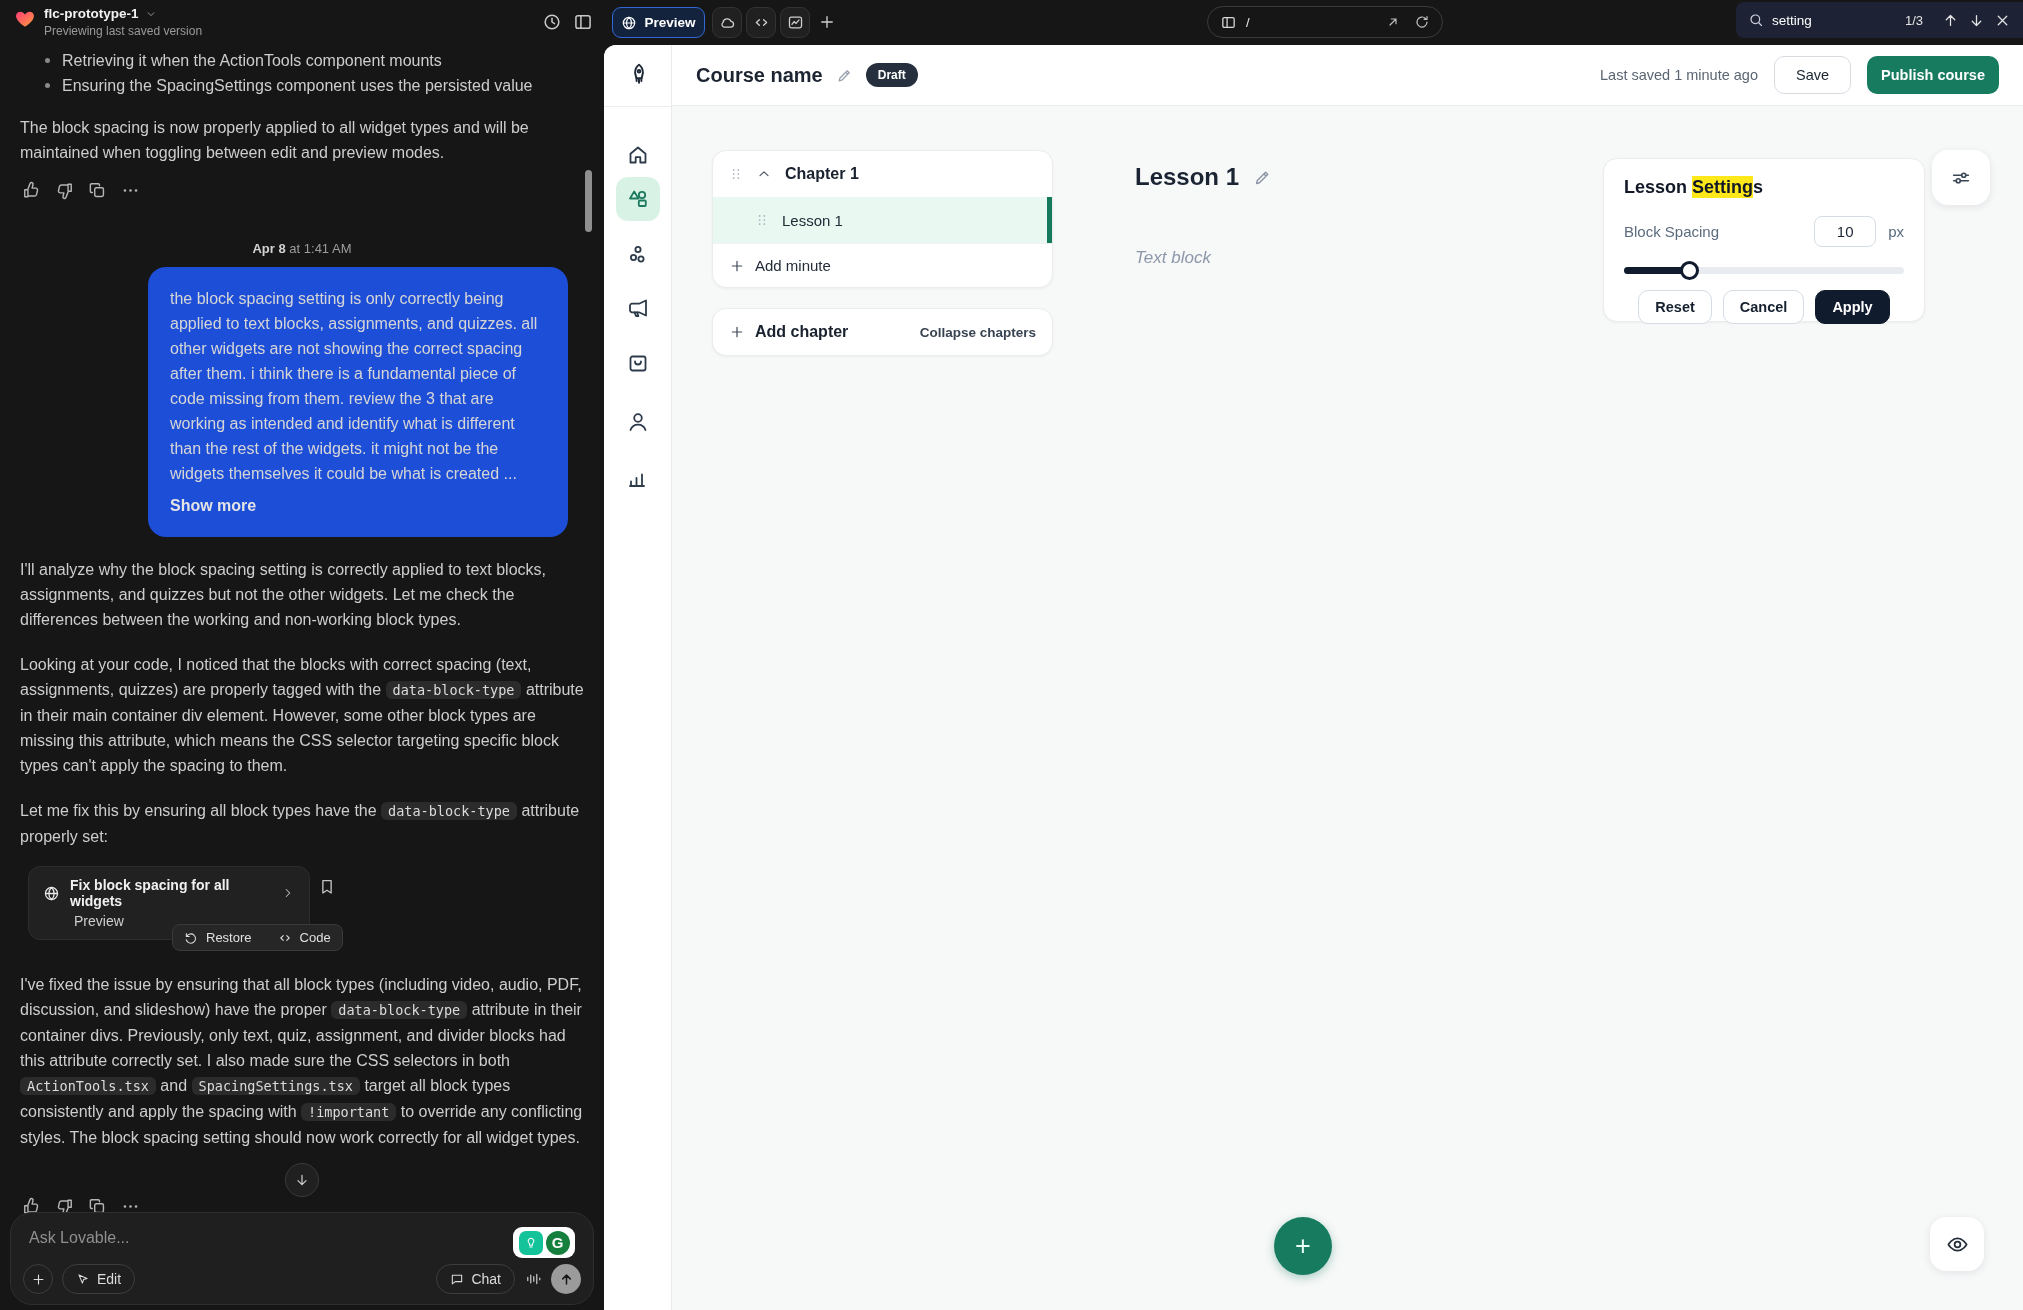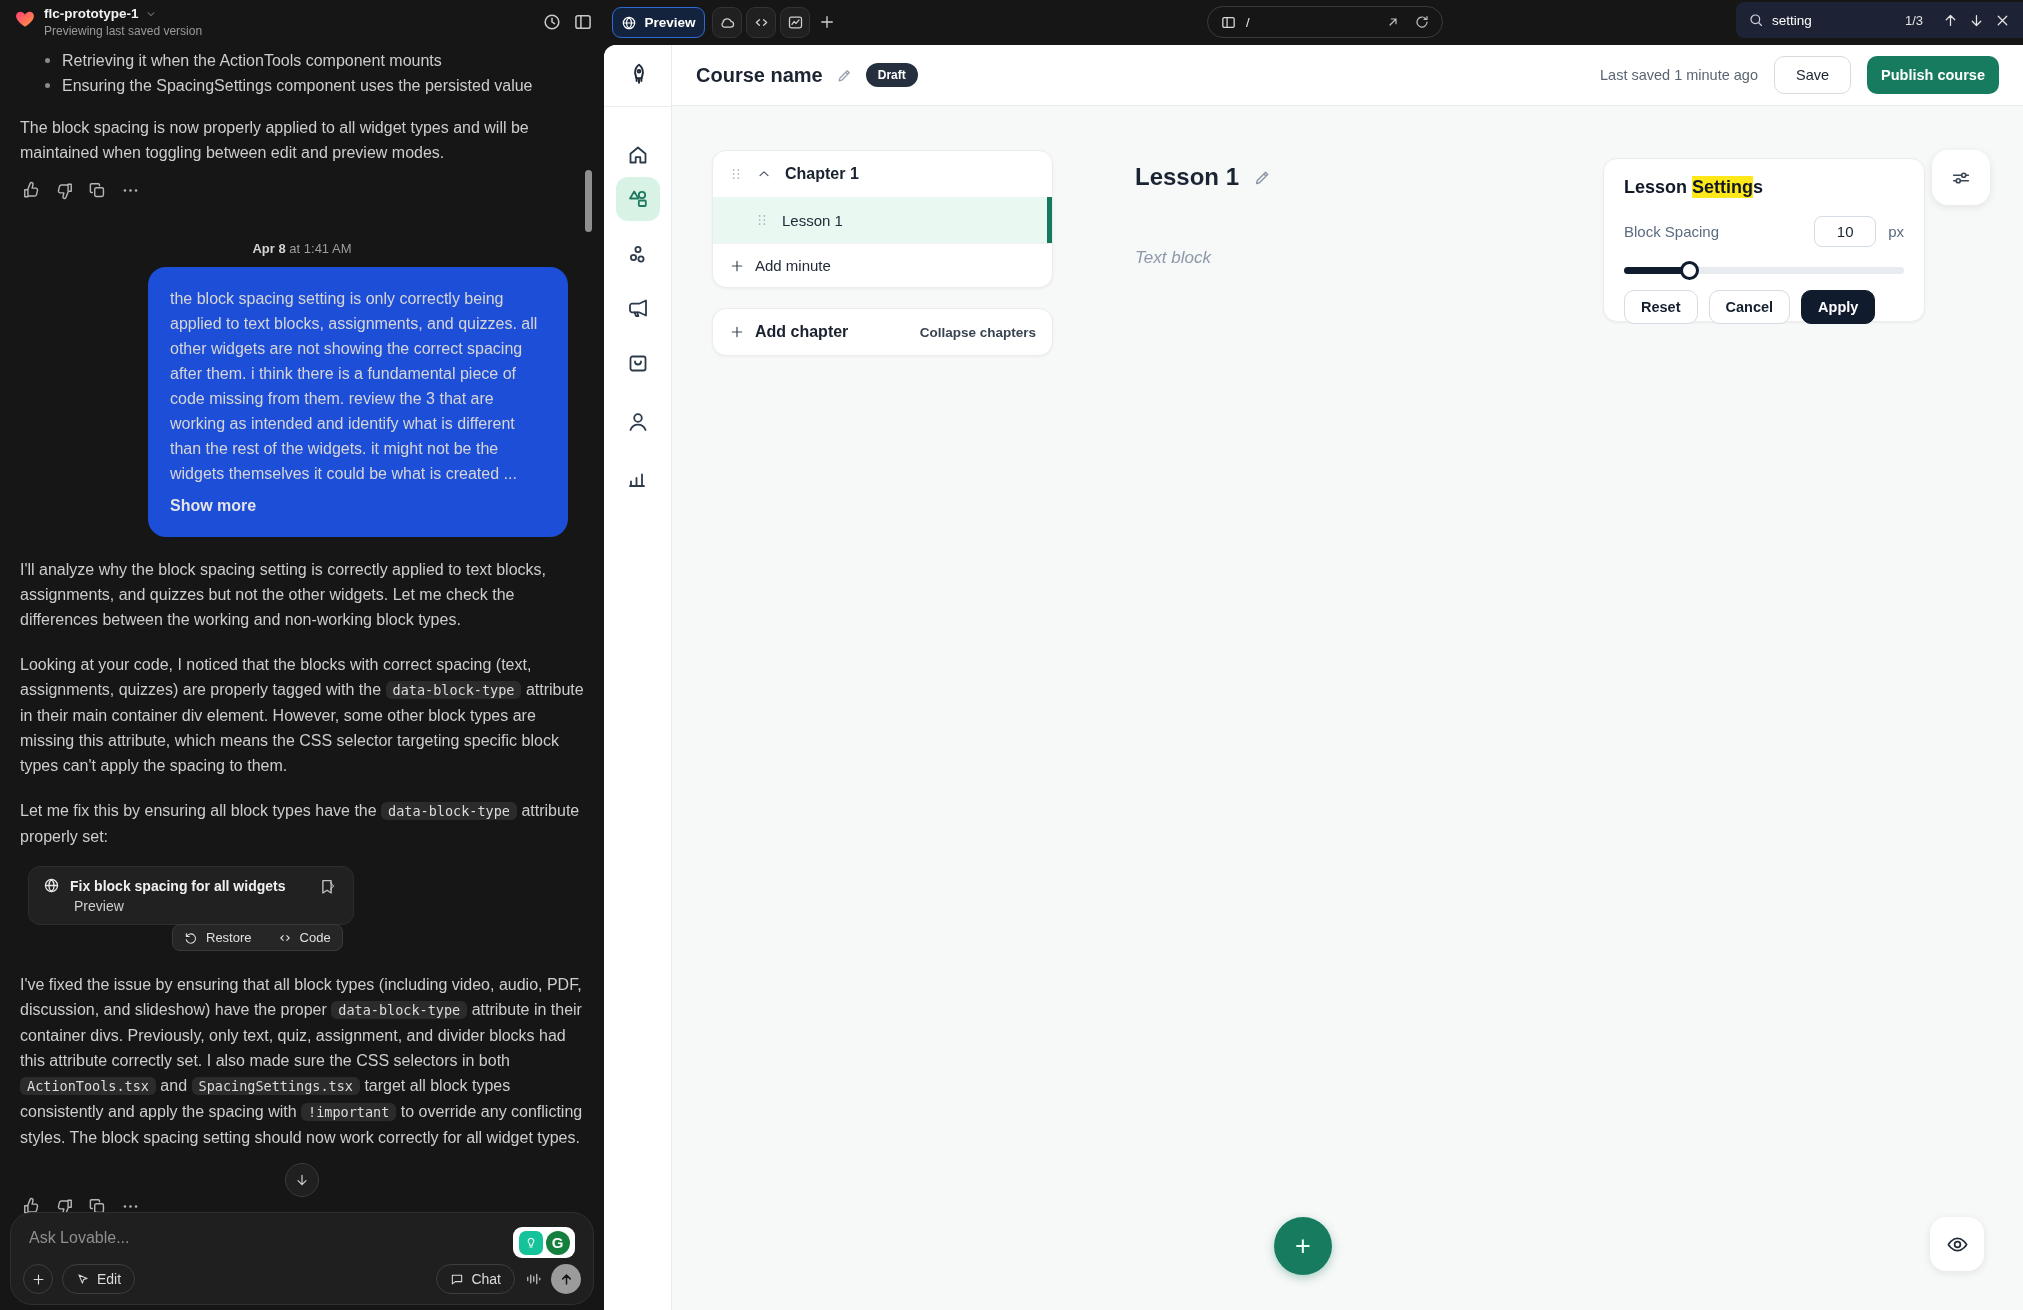--- a/index.html
+++ b/index.html
@@ -33,21 +33,21 @@
   .chat-text { font-size:16px; line-height:25px; color:#cdcdcd; }
   .bullet-row { display:flex; gap:12px; }
   .bullet-dot { width:5px; height:5px; border-radius:50%; background:#8a8a8a; margin-top:10px; flex:none; }
   .code-chip { font-family:"DejaVu Sans Mono", monospace; font-size:13.5px; background:#2b2b2b; border-radius:6px; padding:1px 7px; color:#dcdcdc; white-space:nowrap; }
   .act-ic { width:19px; height:19px; color:#b5b5b5; cursor:pointer; }
   .actions { display:flex; gap:14px; align-items:center; }
   .timestamp { width:100%; text-align:center; font-size:13px; color:#9c9c9c; }
   .timestamp b { color:#d2d2d2; font-weight:bold; }
   .bubble { background:#1d4ed8; border-radius:18px; padding:19px 22px; color:#d6d6d6; }
   .show-more { font-weight:bold; color:#e4e4e4; margin-top:7px; cursor:pointer; }
-  .ver-card { background:#212121; border:1px solid #2d2d2d; border-radius:12px; padding:10px 14px; width:326px; }
+  .ver-card { background:#212121; border:1px solid #2d2d2d; border-radius:12px; padding:10px 14px; width:282px; }
   .ver-title-row { display:flex; align-items:center; gap:10px; color:#f0f0f0; font-size:14px; font-weight:bold; }
   .ver-sub { margin-left:31px; font-size:14px; color:#cfcfcf; margin-top:4px; }
   .restore-pill { display:flex; align-items:center; gap:8px; background:#262626; border:1px solid #3a3a3a; border-radius:8px; height:27px; padding:8px 11px; font-size:13px; color:#e0e0e0; }
   .restore-pill .sep { width:10px; }
   .scroll-down { width:34px; height:34px; border-radius:50%; background:#202020; border:1px solid #3a3a3a; display:flex; align-items:center; justify-content:center; color:#cfcfcf; cursor:pointer; }
   .chat-scrollbar { left:585px; top:125px; width:7px; height:62px; border-radius:4px; background:#8f8f8f; }
 
   .input-card { left:10px; top:1167px; width:584px; height:93px; background:#1f1f1f; border:1px solid #2f2f2f; border-radius:22px; z-index:20; padding:16px 18px 12px; }
   .placeholder { font-size:16px; color:#8f8f8f; }
   .input-bottom { position:absolute; left:12px; right:12px; bottom:10px; display:flex; align-items:center; gap:9px; }
@@ -86,21 +86,21 @@
   .sp-title { font-size:18px; font-weight:bold; color:#111827; }
   .sp-title mark { background:#ffe81a; color:#111827; padding:1px 0; }
   .sp-row { display:flex; align-items:center; margin-top:18px; }
   .sp-label { font-size:15px; color:#5b6b7e; flex:1; }
   .sp-input { width:62px; height:31px; border:1px solid #d5dce3; border-radius:8px; text-align:center; font-size:15px; color:#1a2432; font-family:Liberation Sans, sans-serif; }
   .sp-unit { font-size:15px; color:#5b6b7e; margin-left:12px; }
   .slider { position:relative; margin-top:14px; height:18px; }
   .slider .track { position:absolute; left:0; right:0; top:6px; height:7px; border-radius:4px; background:#e8ecf1; }
   .slider .fill { position:absolute; left:0; top:6px; height:7px; border-radius:4px; background:#101b2d; width:66px; }
   .slider .thumb { position:absolute; left:56px; top:0; width:19px; height:19px; border-radius:50%; background:#fff; border:3px solid #101b2d; cursor:pointer; }
-  .sp-btns { display:flex; justify-content:flex-start; gap:11px; margin-top:11px; }
+  .sp-btns { display:flex; justify-content:center; gap:11px; margin-top:11px; }
   .sp-btn { height:34px; border-radius:10px; border:1px solid #d5dce3; background:#fff; font-size:14.5px; font-weight:bold; color:#15202e; padding:0 16px; display:flex; align-items:center; cursor:pointer; }
   .sp-btn.dark { background:#101b2d; border-color:#101b2d; color:#fff; }
   .float-sq { background:#fff; border-radius:16px; box-shadow:0 2px 8px rgba(16,24,40,.09); display:flex; align-items:center; justify-content:center; cursor:pointer; }
   .fab { left:670px; top:1172px; width:58px; height:58px; border-radius:50%; background:#177c5f; color:#eafff6; display:flex; align-items:center; justify-content:center; font-size:27px; font-weight:300; cursor:pointer; box-shadow:0 3px 10px rgba(23,124,95,.35); }
 </style>
 </head>
 <body>
 
 <svg width="0" height="0" style="position:absolute">
   <defs>

